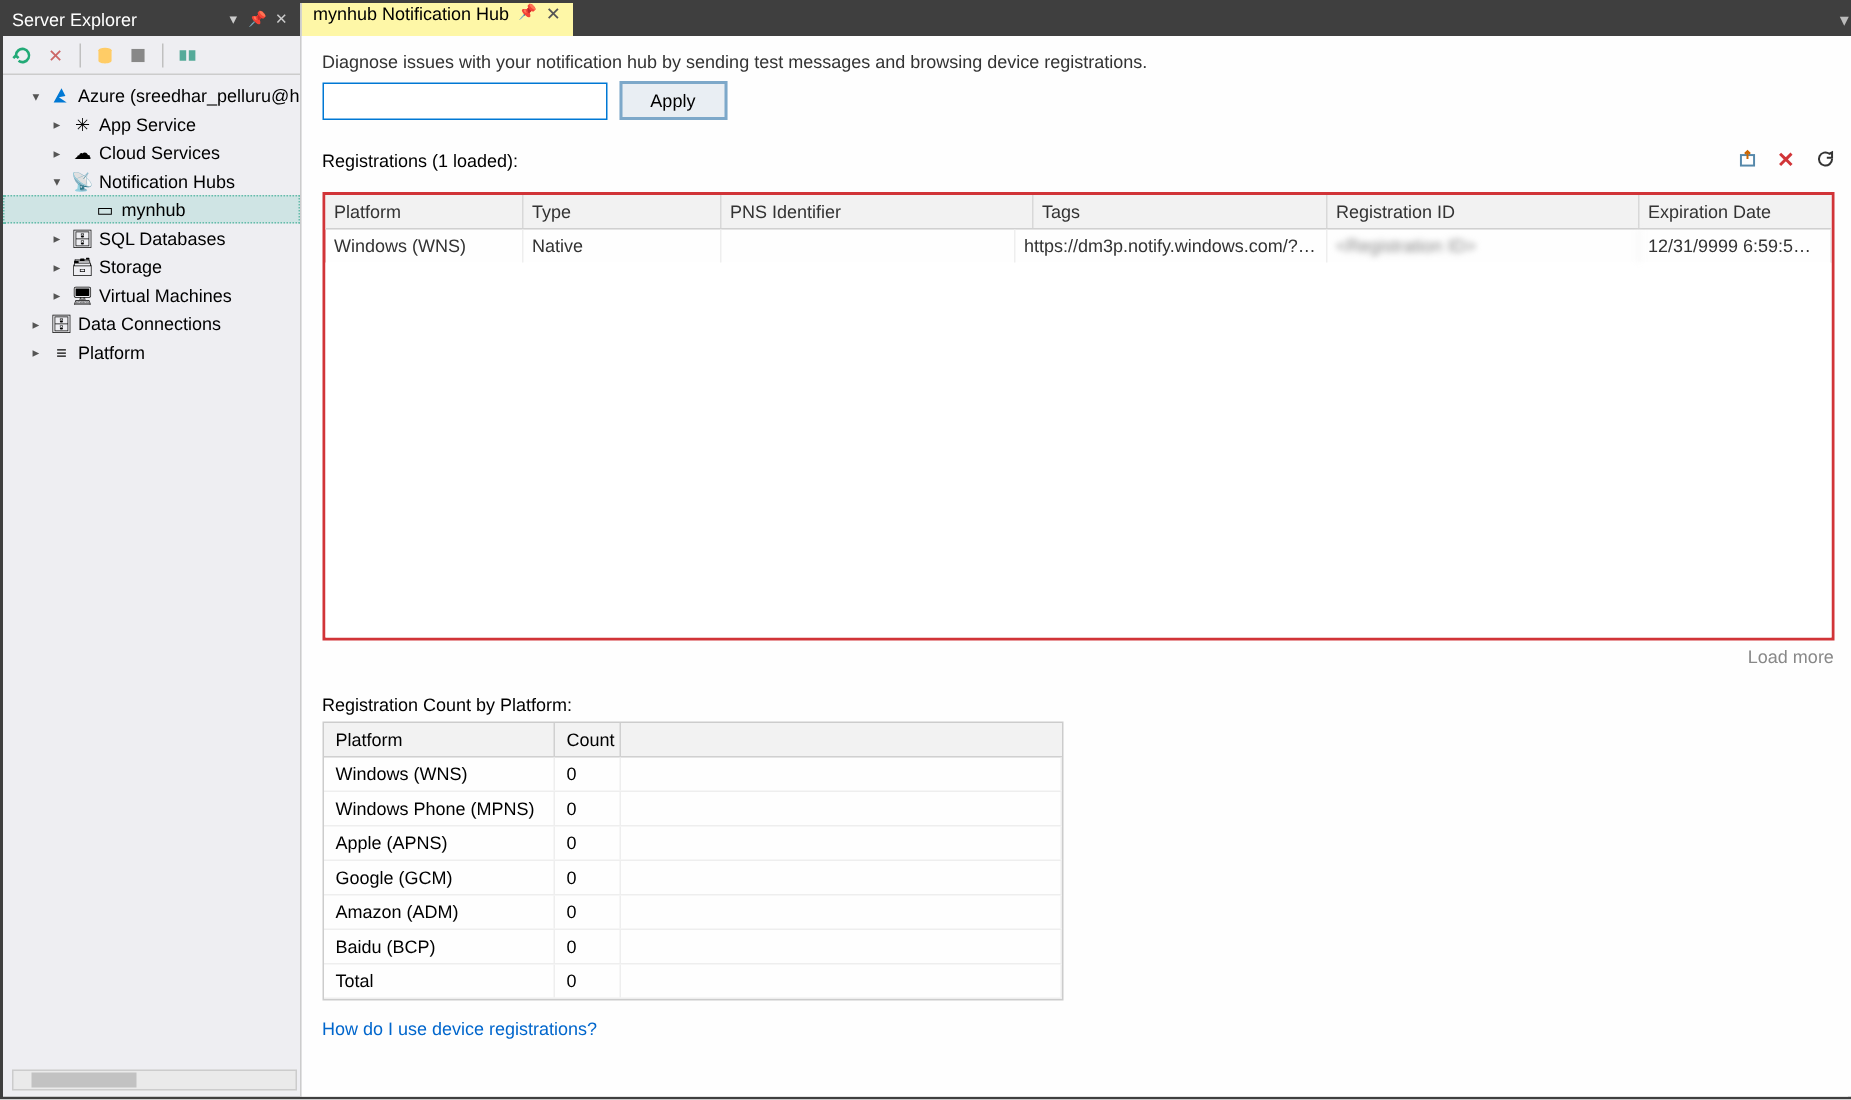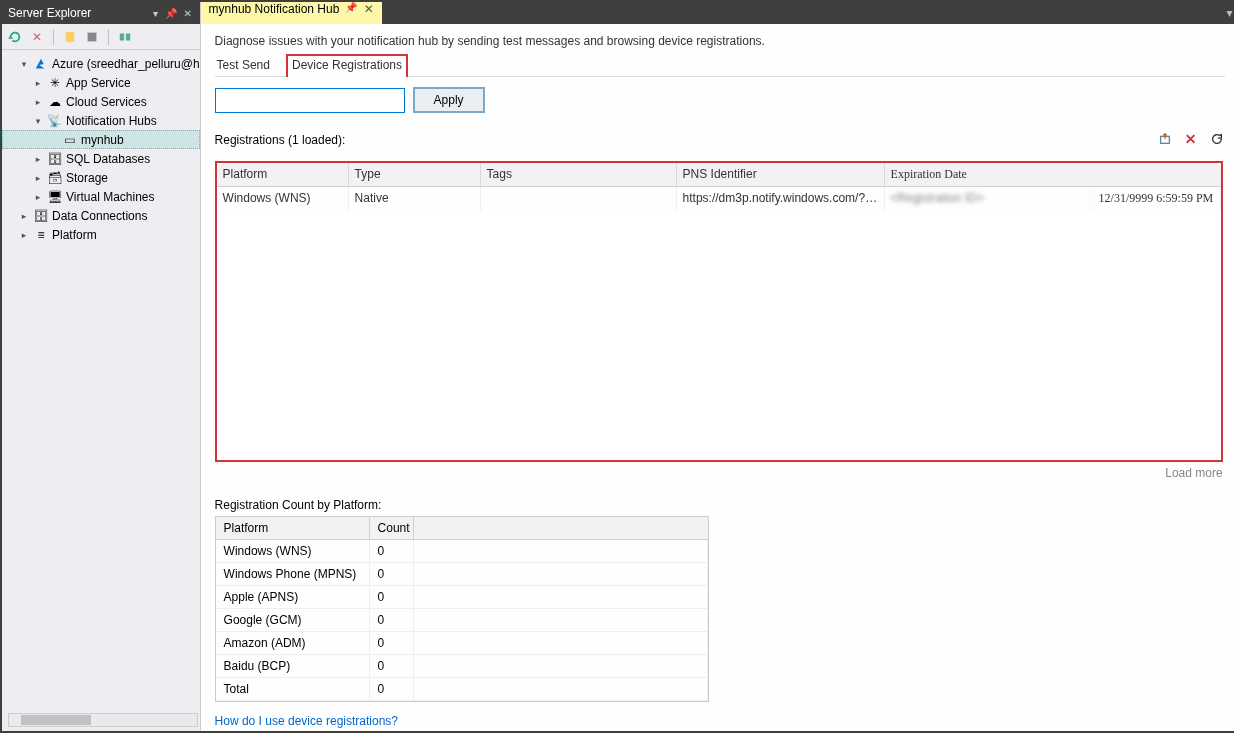--- a/index.html
+++ b/index.html
@@ -42,21 +42,21 @@
 .filter-input{width:190px; height:25px; border:1px solid #0078d4; padding:2px 4px;}
 .apply-btn{width:72px; height:26px; border:2px solid #7da8c9; background:#e9eef3; cursor:pointer;}
 
 .reg-head{display:flex; justify-content:space-between; align-items:flex-end; margin-bottom:14px;}
 .reg-tools{display:flex; gap:10px; align-items:center;}
 .reg-ico{width:16px;height:16px;display:flex;align-items:center;justify-content:center;}
 
 .reg-table{border:2px solid #d13438; width:1008px;}
 .reg-thead{display:flex; background:#f2f2f2; border-bottom:1px solid #d0d0d0;}
 .rcell{padding:4px 6px; border-right:1px solid #d8d8d8; color:#333; white-space:nowrap; overflow:hidden; text-overflow:ellipsis;}
-.rc-plat{width:132px}.rc-type{width:132px}.rc-tags{width:196px}.rc-pns{width:208px}.rc-rid{width:208px}.rc-exp{flex:1;border-right:none;font-family:Liberation Serif, serif;}
+.rc-plat{width:132px}.rc-type{width:132px}.rc-tags{width:196px}.rc-pns{width:208px}.rc-rid{width:208px}.rc-exp{flex:1;border-right:none;}
 .reg-row{display:flex;}
 .reg-body{height:250px; background:#fff; border-color:#d13438;}
 .reg-row .rcell{border-right:1px solid #eee;}
 .blur{filter:blur(2px);color:#888;}
 .loadmore{text-align:right; color:#888; margin:4px 2px 18px 0; width:1008px;}
 
 .count-label{margin-bottom:4px;}
 .count-table{border:1px solid #ccc; width:494px;}
 .count-thead,.count-row{display:flex;}
 .count-thead{background:#f2f2f2;border-bottom:1px solid #d0d0d0;}
@@ -181,24 +181,20 @@
         <span class="pin">📌</span>
         <span class="close">✕</span>
       </div>
       <div class="tabbar-sp"></div>
       <div class="tabbar-dd">▾</div>
     </div>
 
     <div class="content">
       <div class="desc">Diagnose issues with your notification hub by sending test messages and browsing device registrations.</div>
 
-      <div class="subtabs">
-        <div class="subtab">Test Send</div>
-        <div class="subtab active">Device Registrations</div>
-      </div>
 
       <div class="filter-row">
         <input class="filter-input" style="">
         <button class="apply-btn">Apply</button>
       </div>
 
       <div class="reg-head">
         <div>Registrations (1 loaded):</div>
         <div class="reg-tools">
           <span class="reg-ico">
@@ -213,22 +209,23 @@
                 <path d="M13 8a5 5 0 1 1-2-4l2-1v4h-4" fill="none" stroke="#333" stroke-width="1.5"></path>
               </svg>
             </span>
         </div>
       </div>
 
       <div class="reg-table">
         <div class="reg-thead">
           <div class="rcell rc-plat">Platform</div>
           <div class="rcell rc-type">Type</div>
+          <div class="rcell rc-pns">PNS Identifier</div>
           <div class="rcell rc-tags">Tags</div>
-          <div class="rcell rc-pns">PNS Identifier</div>
+          <div class="rcell rc-rid">Registration ID</div>
           <div class="rcell rc-exp">Expiration Date</div>
         </div>
         <div class="reg-row">
           <div class="rcell rc-plat">Windows (WNS)</div>
           <div class="rcell rc-type">Native</div>
           <div class="rcell rc-tags"></div>
           <div class="rcell rc-pns">https://dm3p.notify.windows.com/?to…</div>
           <div class="rcell rc-rid blur">&lt;Registration ID&gt;</div>
           <div class="rcell rc-exp">12/31/9999 6:59:59 PM</div>
         </div>

